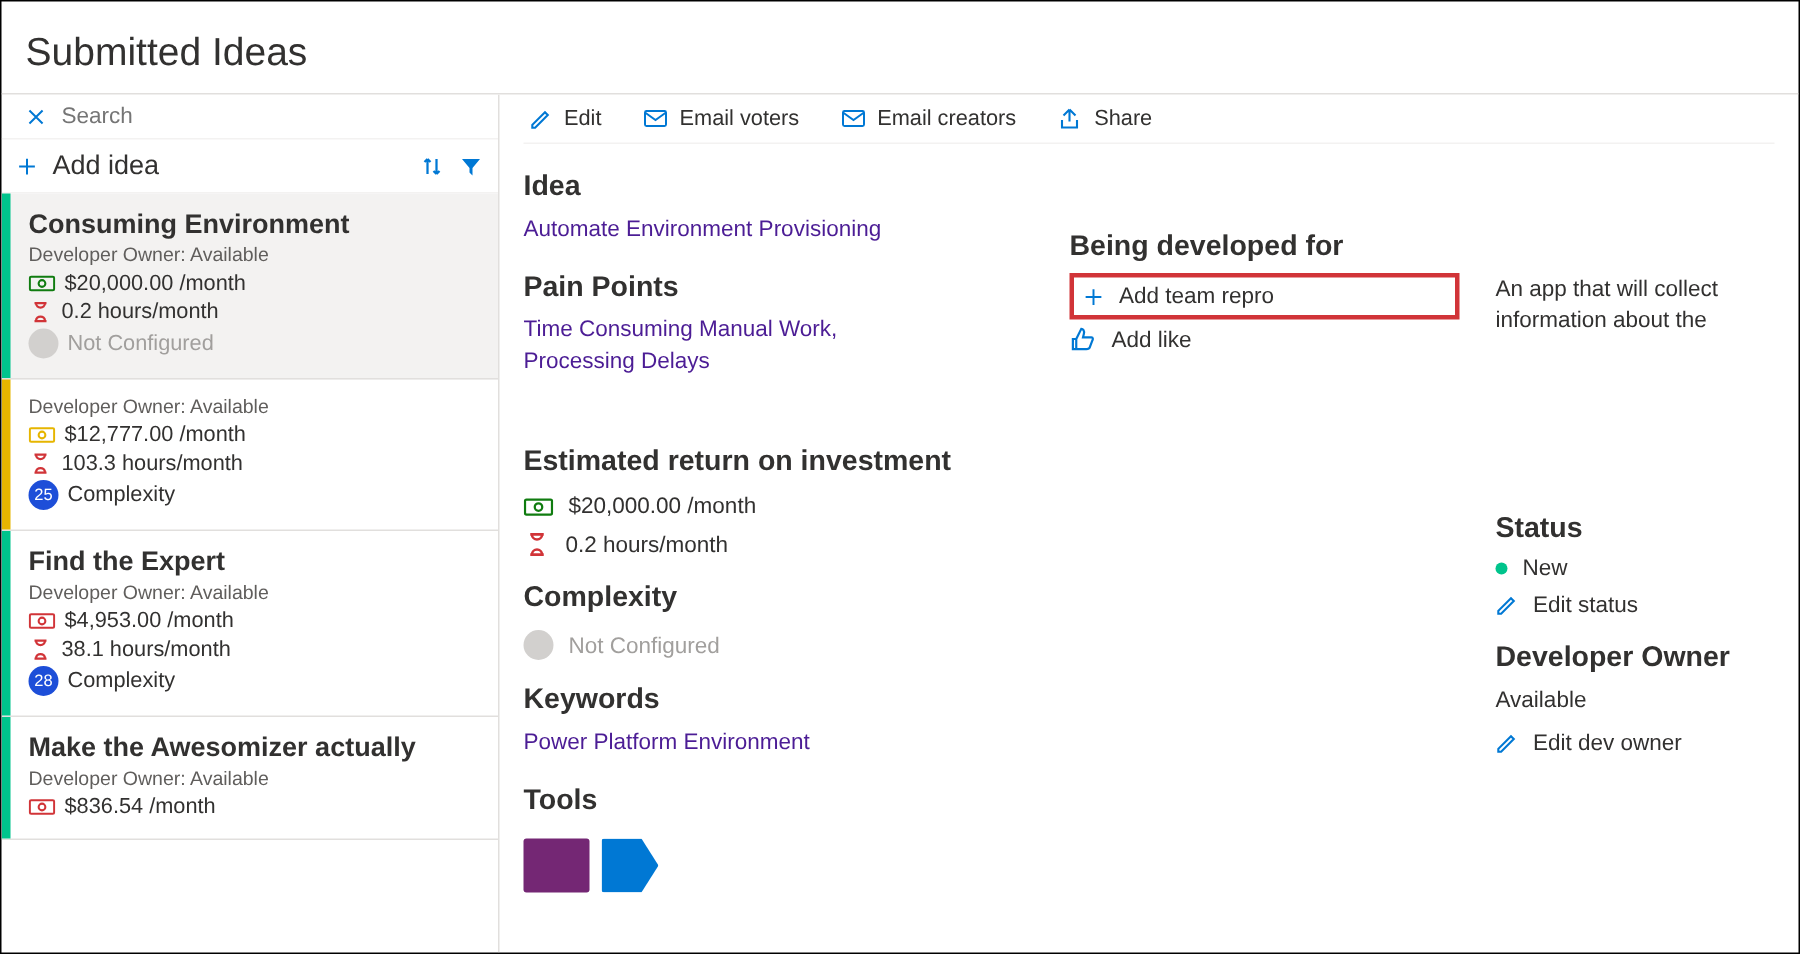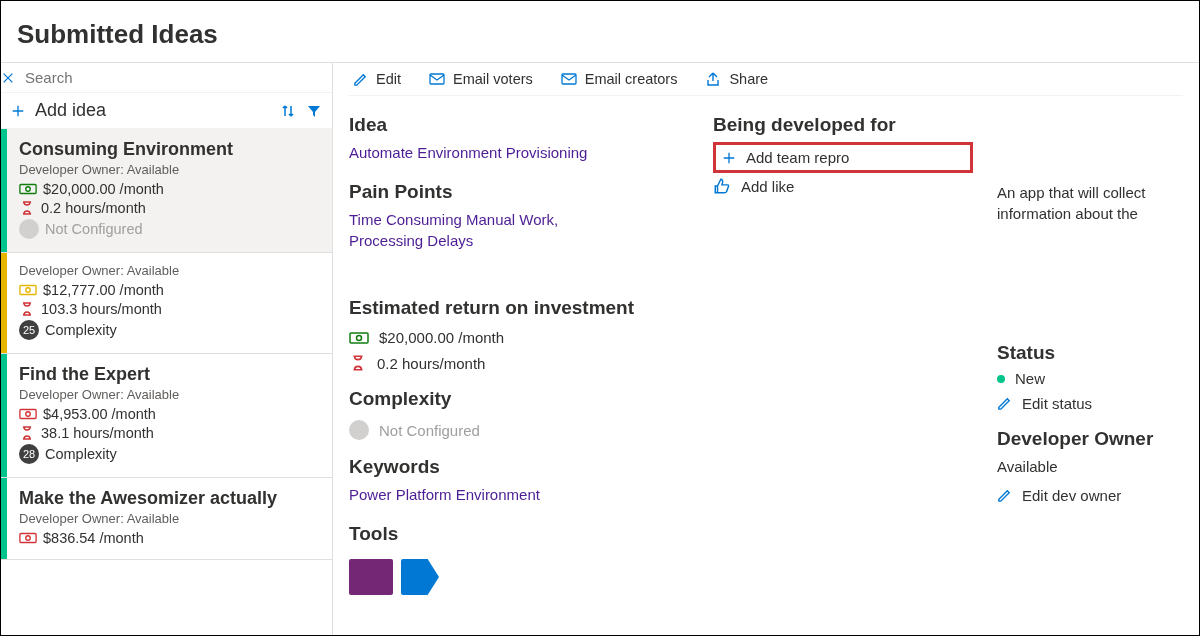--- a/index.html
+++ b/index.html
@@ -1,45 +1,45 @@
 <!DOCTYPE html>
 <html><head>
 <meta charset="utf-8">
 <style>
   * { box-sizing: border-box; margin: 0; padding: 0; }
   body { font-family: "Segoe UI", -apple-system, sans-serif; font-size: 14px; color: #323130; background: #fff; width: 1200px; height: 636px; overflow: hidden; border: 1px solid #000; }
   .container { display: flex; flex-direction: column; height: 100%; }
-  .title-bar { padding: 18px 16px 12px 16px; font-size: 26px; font-weight: 700; border-bottom: 1px solid #e1dfdd; }
+  .title-bar { padding: 18px 16px 12px 16px; font-size: 26px; font-weight: 400; border-bottom: 1px solid #e1dfdd; }
   .main { flex: 1; display: flex; overflow: hidden; }
   .sidebar { width: 332px; border-right: 1px solid #e1dfdd; display: flex; flex-direction: column; overflow-y: auto; }
-  .search-row { display: flex; align-items: center; padding: 6px 0; border-bottom: 1px solid #f3f2f1; gap: 10px; }
+  .search-row { display: flex; align-items: center; padding: 6px 16px; border-bottom: 1px solid #f3f2f1; gap: 10px; }
   .search-row input { border: none; outline: none; font-size: 15px; flex: 1; color: #605e5c; }
   .add-row { display: flex; align-items: center; padding: 7px 10px; border-bottom: 1px solid #f3f2f1; gap: 10px; }
   .add-row .label { flex: 1; font-size: 18px; }
   .icon { display: inline-flex; align-items: center; justify-content: center; }
   .blue { color: #0078d4; }
   .list-item { position: relative; padding: 10px 12px 10px 18px; border-bottom: 1px solid #e1dfdd; cursor: pointer; }
   .list-item.selected { background: #f3f2f1; }
   .list-item .stripe { position: absolute; left: 0; top: 0; bottom: 0; width: 6px; }
   .stripe.green { background: #00c48c; }
   .stripe.yellow { background: #e6b500; }
   .item-title { font-size: 18px; font-weight: 600; margin-bottom: 2px; white-space: nowrap; overflow: hidden; text-overflow: ellipsis; }
   .item-sub { font-size: 13px; color: #605e5c; margin-bottom: 4px; }
   .item-line { display: flex; align-items: center; gap: 6px; margin: 3px 0; font-size: 14.5px; }
-  .badge-circle { width: 20px; height: 20px; border-radius: 50%; background: #404040; color: #fff; font-size: 11px; display: inline-flex; align-items: center; justify-content: center; }
+  .badge-circle { width: 20px; height: 20px; border-radius: 50%; background: #1d4ed8; color: #fff; font-size: 11px; display: inline-flex; align-items: center; justify-content: center; }
   .badge-circle.gray { background: #d2d0ce; color: #fff; }
   .item-line .muted { color: #a19f9d; }
   .detail { flex: 1; padding: 0 16px 16px 16px; overflow-y: auto; }
   .toolbar { display: flex; gap: 28px; padding: 8px 4px; border-bottom: 1px solid #f3f2f1; }
   .tb-item { display: inline-flex; align-items: center; gap: 8px; font-size: 14.5px; cursor: pointer; color: #323130; }
   .tb-item .icon { color: #0078d4; }
   .body { display: flex; padding-top: 18px; gap: 24px; justify-content: space-between; }
   .col { display: flex; flex-direction: column; }
   .col1 { width: 340px; }
-  .col2 { width: 260px; }
+  .col2 { width: 260px; margin-top: 40px; }
   .col3 { flex: 1; }
   .h { font-size: 19px; font-weight: 600; margin-bottom: 6px; margin-top: 12px; }
   .h:first-child { margin-top: 0; }
   .val { font-size: 15px; color: #4c1d95; margin-bottom: 6px; line-height: 1.4; }
   .inline-row { display: flex; align-items: center; gap: 10px; font-size: 15px; margin: 4px 0; }
   .action-link { display: inline-flex; align-items: center; gap: 10px; font-size: 15px; color: #323130; cursor: pointer; margin: 4px 0; }
   .action-link .icon { color: #0078d4; }
   .status-dot { width: 8px; height: 8px; border-radius: 50%; background: #00c48c; display: inline-block; }
   .highlight { border: 3px solid #d13438; padding: 4px 6px; display: inline-flex; align-items: center; gap: 10px; }
   .tools-row { display: flex; gap: 8px; margin-top: 8px; }

